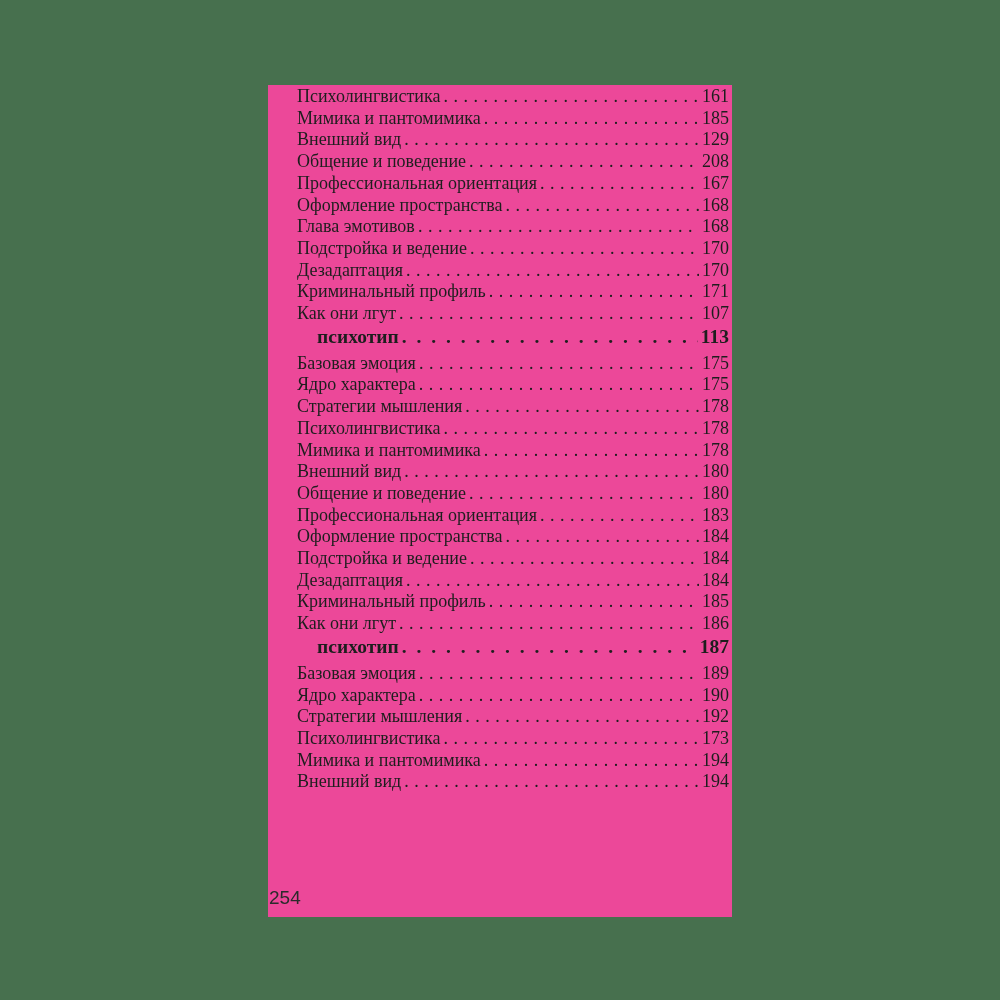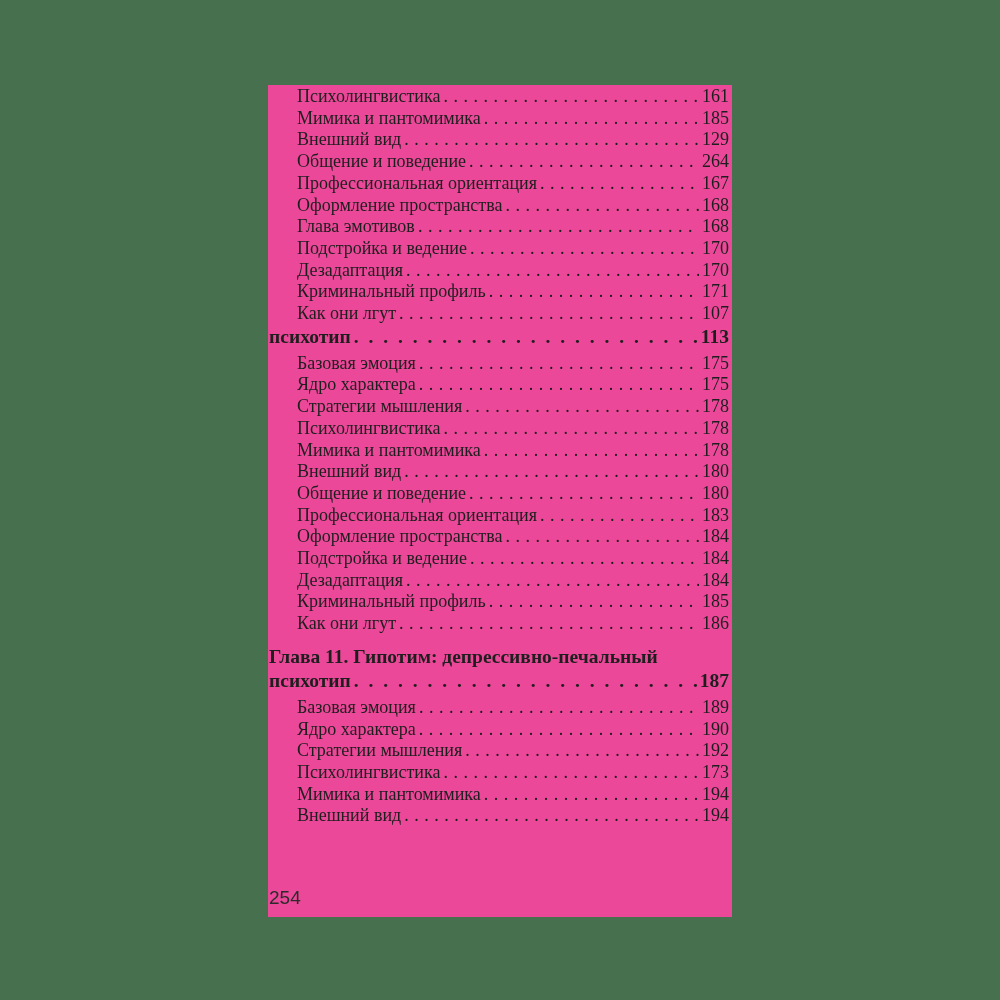--- a/index.html
+++ b/index.html
@@ -56,20 +56,21 @@
     white-space: nowrap;
   }
   .chapter-heading-line2 {
     display: flex;
     align-items: flex-start;
     font-weight: 700;
     font-size: 19.5px;
     line-height: 24px;
     margin-bottom: 4px;
     white-space: nowrap;
+    margin-left: 48px;
   }
   .chapter-heading-line2 .leader::after {
     letter-spacing: 2.5px;
   }
   .footer-page-number {
     position: absolute;
     left: 1px;
     bottom: 10px;
     font-family: "Liberation Sans", "DejaVu Sans", sans-serif;
     font-size: 19px;
@@ -94,21 +95,21 @@
           <span class="page-num">185</span>
         </div>
         <div class="entry-row">
           <span class="entry-title">Внешний вид</span>
           <span class="leader"></span>
           <span class="page-num">129</span>
         </div>
         <div class="entry-row">
           <span class="entry-title">Общение и поведение</span>
           <span class="leader"></span>
-          <span class="page-num">264</span>
+          <span class="page-num">208</span>
         </div>
         <div class="entry-row">
           <span class="entry-title">Профессиональная ориентация</span>
           <span class="leader"></span>
           <span class="page-num">167</span>
         </div>
         <div class="entry-row">
           <span class="entry-title">Оформление пространства</span>
           <span class="leader"></span>
           <span class="page-num">168</span>
@@ -205,21 +206,20 @@
           <span class="leader"></span>
           <span class="page-num">185</span>
         </div>
         <div class="entry-row">
           <span class="entry-title">Как они лгут</span>
           <span class="leader"></span>
           <span class="page-num">186</span>
         </div>
       </div>
       <div class="toc-section">
-        <div class="chapter-heading-line1">Глава 11. Гипотим: депрессивно-печальный</div>
         <div class="chapter-heading-line2">
           <span class="entry-title">психотип</span>
           <span class="leader"></span>
           <span class="page-num">187</span>
         </div>
         <div class="entry-row">
           <span class="entry-title">Базовая эмоция</span>
           <span class="leader"></span>
           <span class="page-num">189</span>
         </div>

